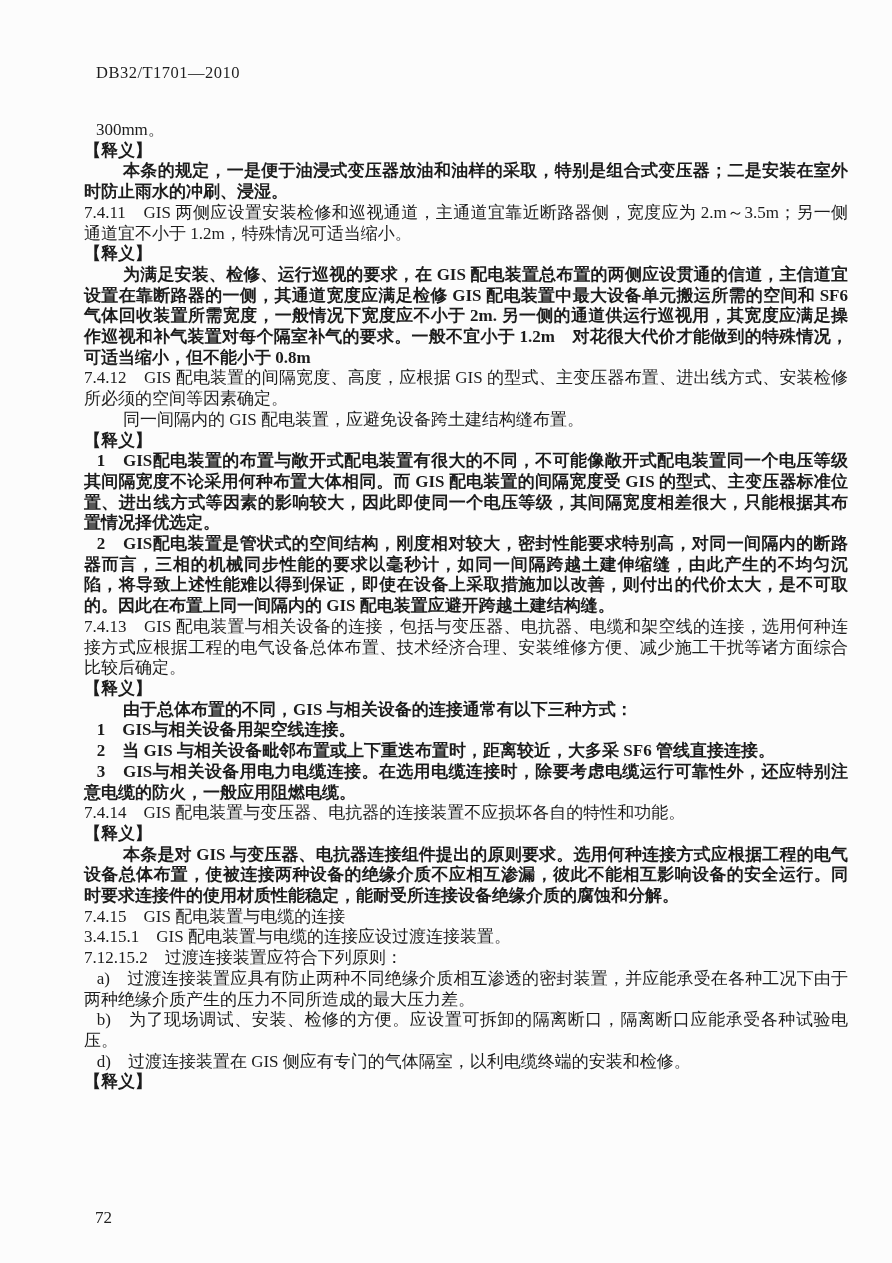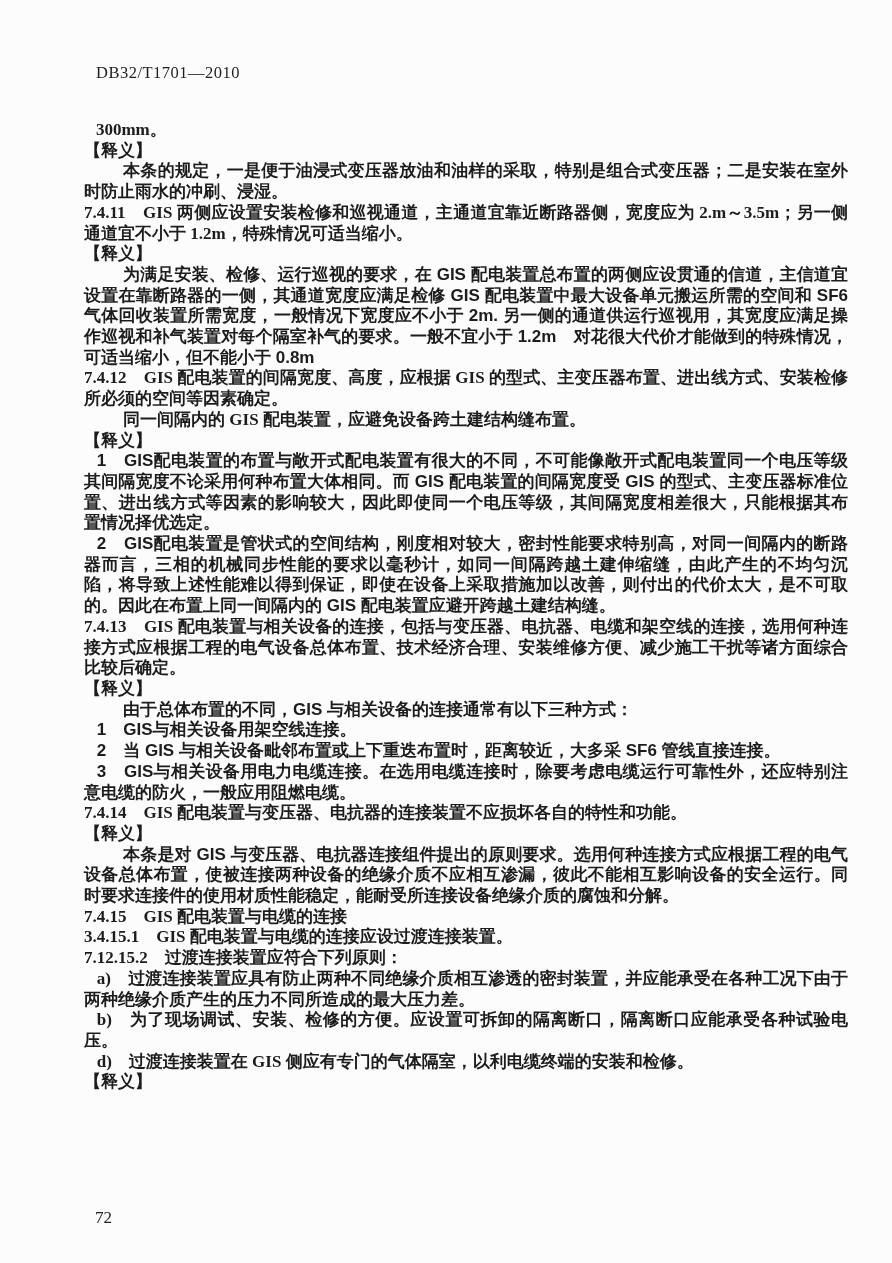--- a/index.html
+++ b/index.html
@@ -32,24 +32,24 @@
   .doc-body p {
     margin: 0;
     padding: 0;
     font-size: 17px;
     line-height: 20.7px;
     text-align: justify;
     color: #1c1c1c;
   }
   .w-normal {
     font-family: "Liberation Serif", "DejaVu Serif", serif;
-    font-weight: bold;
+    font-weight: normal;
   }
   .w-bold {
-    font-family: Liberation Sans, sans-serif;
+    font-family: Liberation Serif, serif;
     font-weight: bold;
     color: #101010;
   }
   .ind-none  { text-indent: 0; }
   .ind-prose { text-indent: 2.3em; }
   .ind-item  { text-indent: 0.75em; }
   .ind-half  { text-indent: 0.7em; }
   .page-number {
     position: absolute;
     left: 95px;

